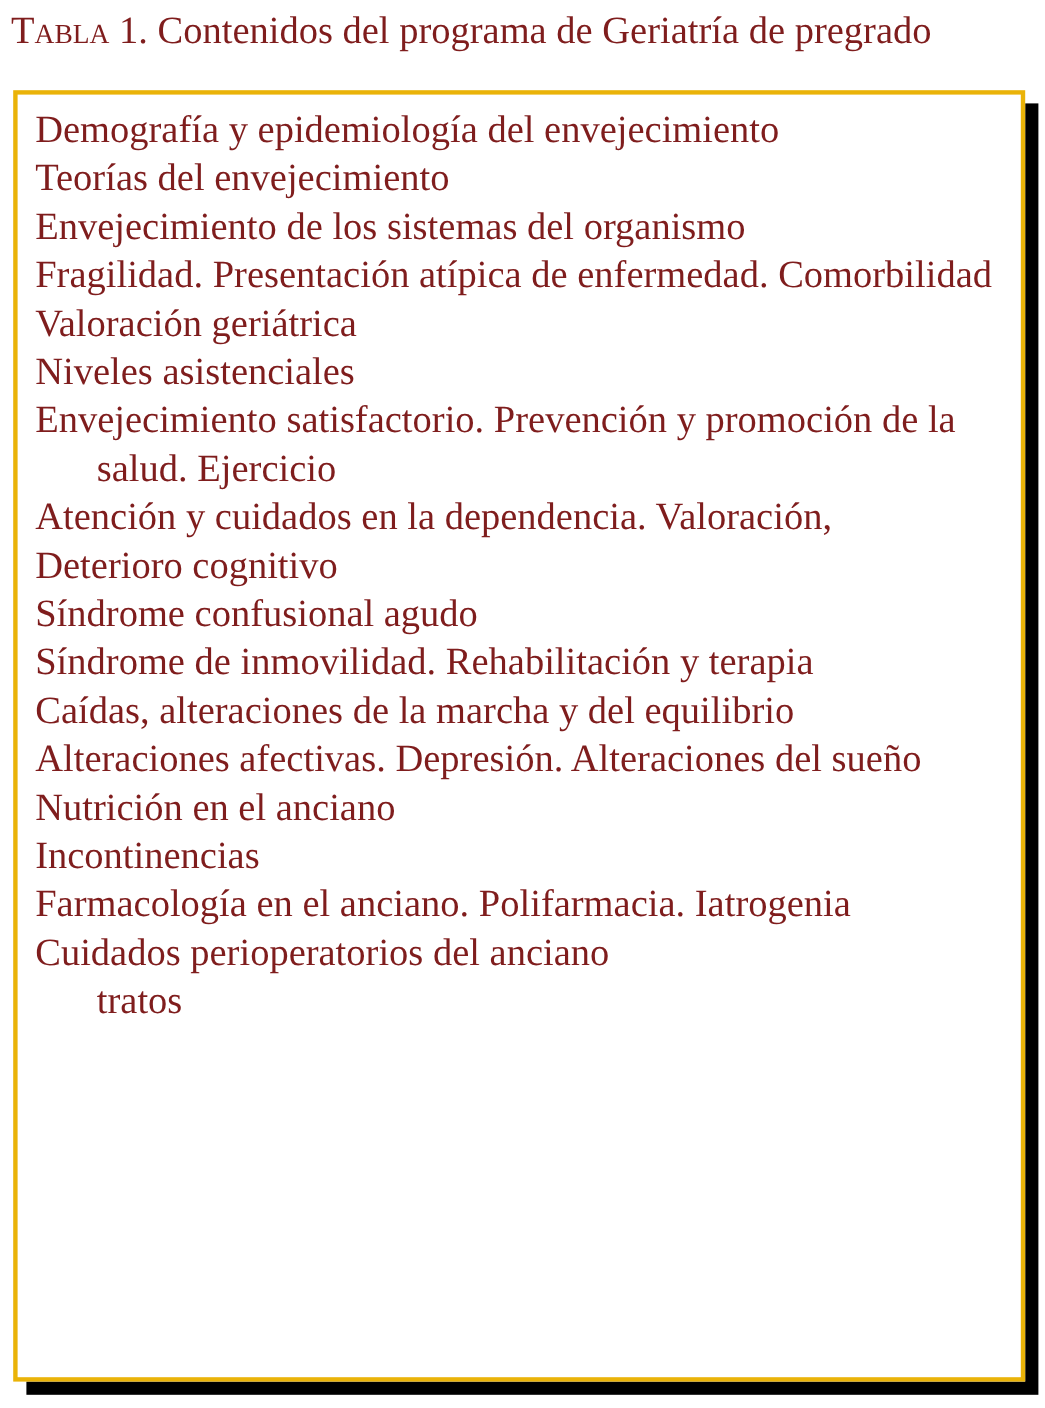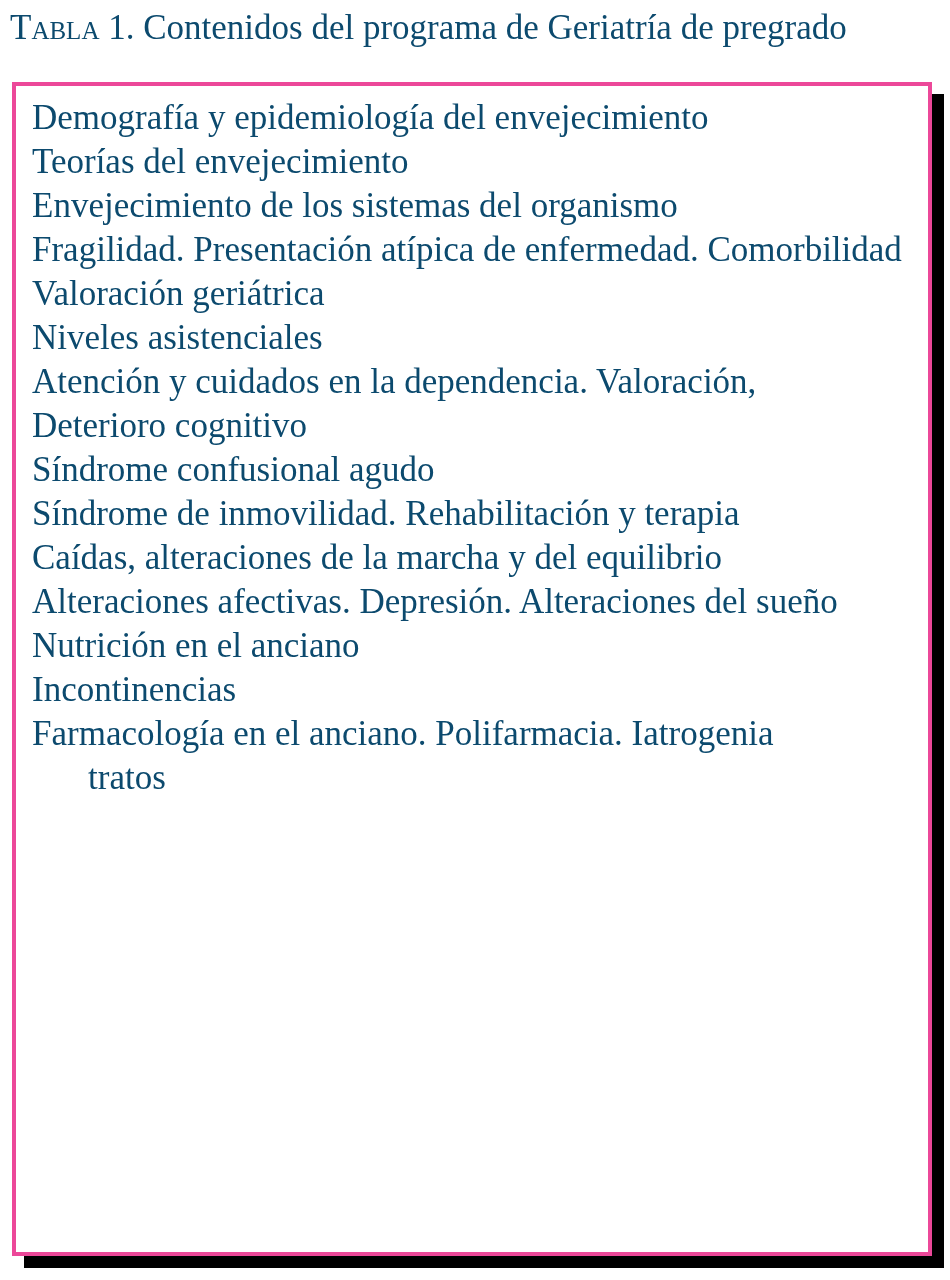--- a/index.html
+++ b/index.html
@@ -5,21 +5,21 @@
   html, body {
     margin: 0;
     padding: 0;
     background: #ffffff;
   }
   .page {
     position: relative;
     width: 950px;
     height: 1280px;
     background: #ffffff;
-    color: #0c4a6e;
+    color: #7f1d1d;
     font-family: "Liberation Serif", "DejaVu Serif", serif;
     overflow: hidden;
   }
   .caption {
     position: absolute;
     left: 10px;
     top: 6px;
     font-size: 35px;
     line-height: 44px;
     white-space: nowrap;
@@ -27,21 +27,21 @@
   .caption .sc {
     font-variant: small-caps;
   }
   .box {
     position: absolute;
     left: 12px;
     top: 82px;
     width: 920px;
     height: 1174px;
     box-sizing: border-box;
-    border: 4px solid #ec4899;
+    border: 4px solid #eab308;
     box-shadow: 12px 12px 0 0 #000000;
     background: #ffffff;
     padding: 10px 12px 12px 16px;
     overflow: hidden;
   }
   .topic-list {
     font-size: 35px;
     line-height: 44px;
   }
   .line {
@@ -73,20 +73,24 @@
         <div class="item">
           <div class="line">Fragilidad. Presentación atípica de enfermedad. Comorbilidad</div>
         </div>
         <div class="item">
           <div class="line">Valoración geriátrica</div>
         </div>
         <div class="item">
           <div class="line">Niveles asistenciales</div>
         </div>
         <div class="item">
+          <div class="line">Envejecimiento satisfactorio. Prevención y promoción de la</div>
+          <div class="line cont">salud. Ejercicio</div>
+        </div>
+        <div class="item">
           <div class="line">Atención y cuidados en la dependencia. Valoración,</div>
         </div>
         <div class="item">
           <div class="line">Deterioro cognitivo</div>
         </div>
         <div class="item">
           <div class="line">Síndrome confusional agudo</div>
         </div>
         <div class="item">
           <div class="line">Síndrome de inmovilidad. Rehabilitación y terapia</div>
@@ -100,17 +104,20 @@
         <div class="item">
           <div class="line">Nutrición en el anciano</div>
         </div>
         <div class="item">
           <div class="line">Incontinencias</div>
         </div>
         <div class="item">
           <div class="line">Farmacología en el anciano. Polifarmacia. Iatrogenia</div>
         </div>
         <div class="item">
+          <div class="line">Cuidados perioperatorios del anciano</div>
+        </div>
+        <div class="item">
           <div class="line cont">tratos</div>
         </div>
       </div>
   </div>
 </div>
 
 </body></html>

